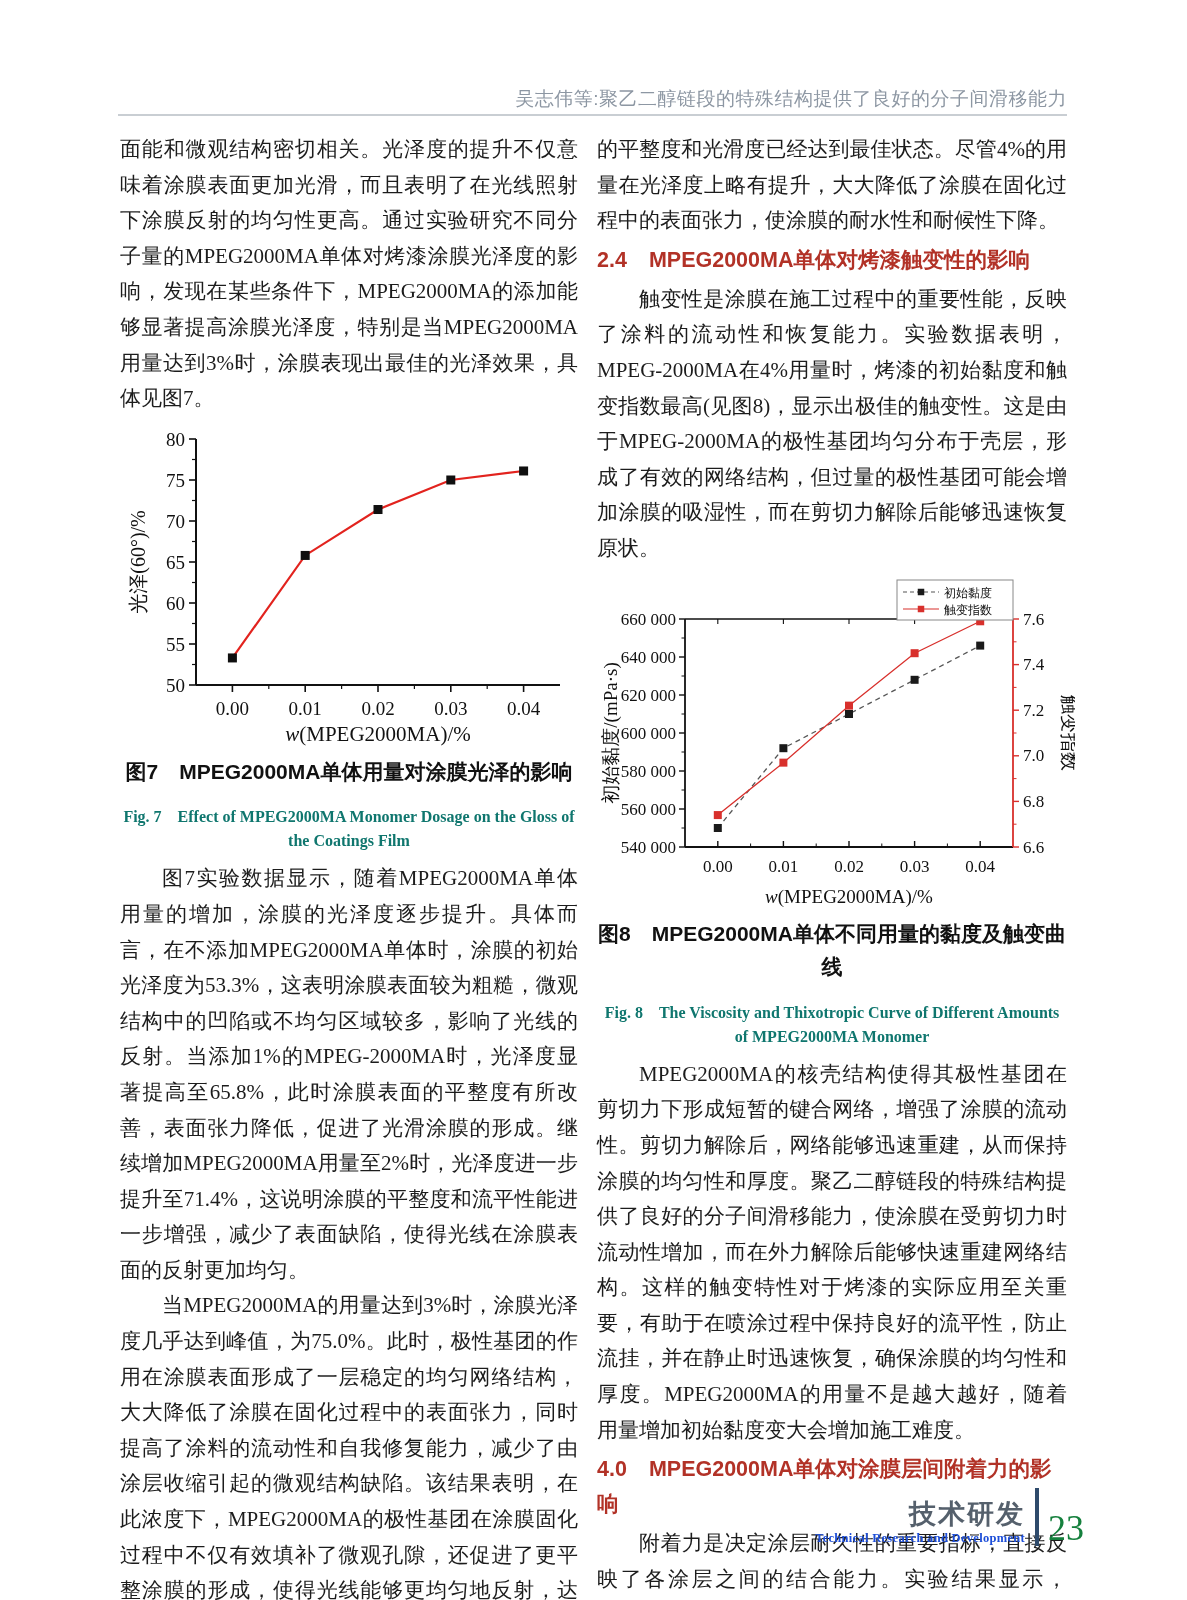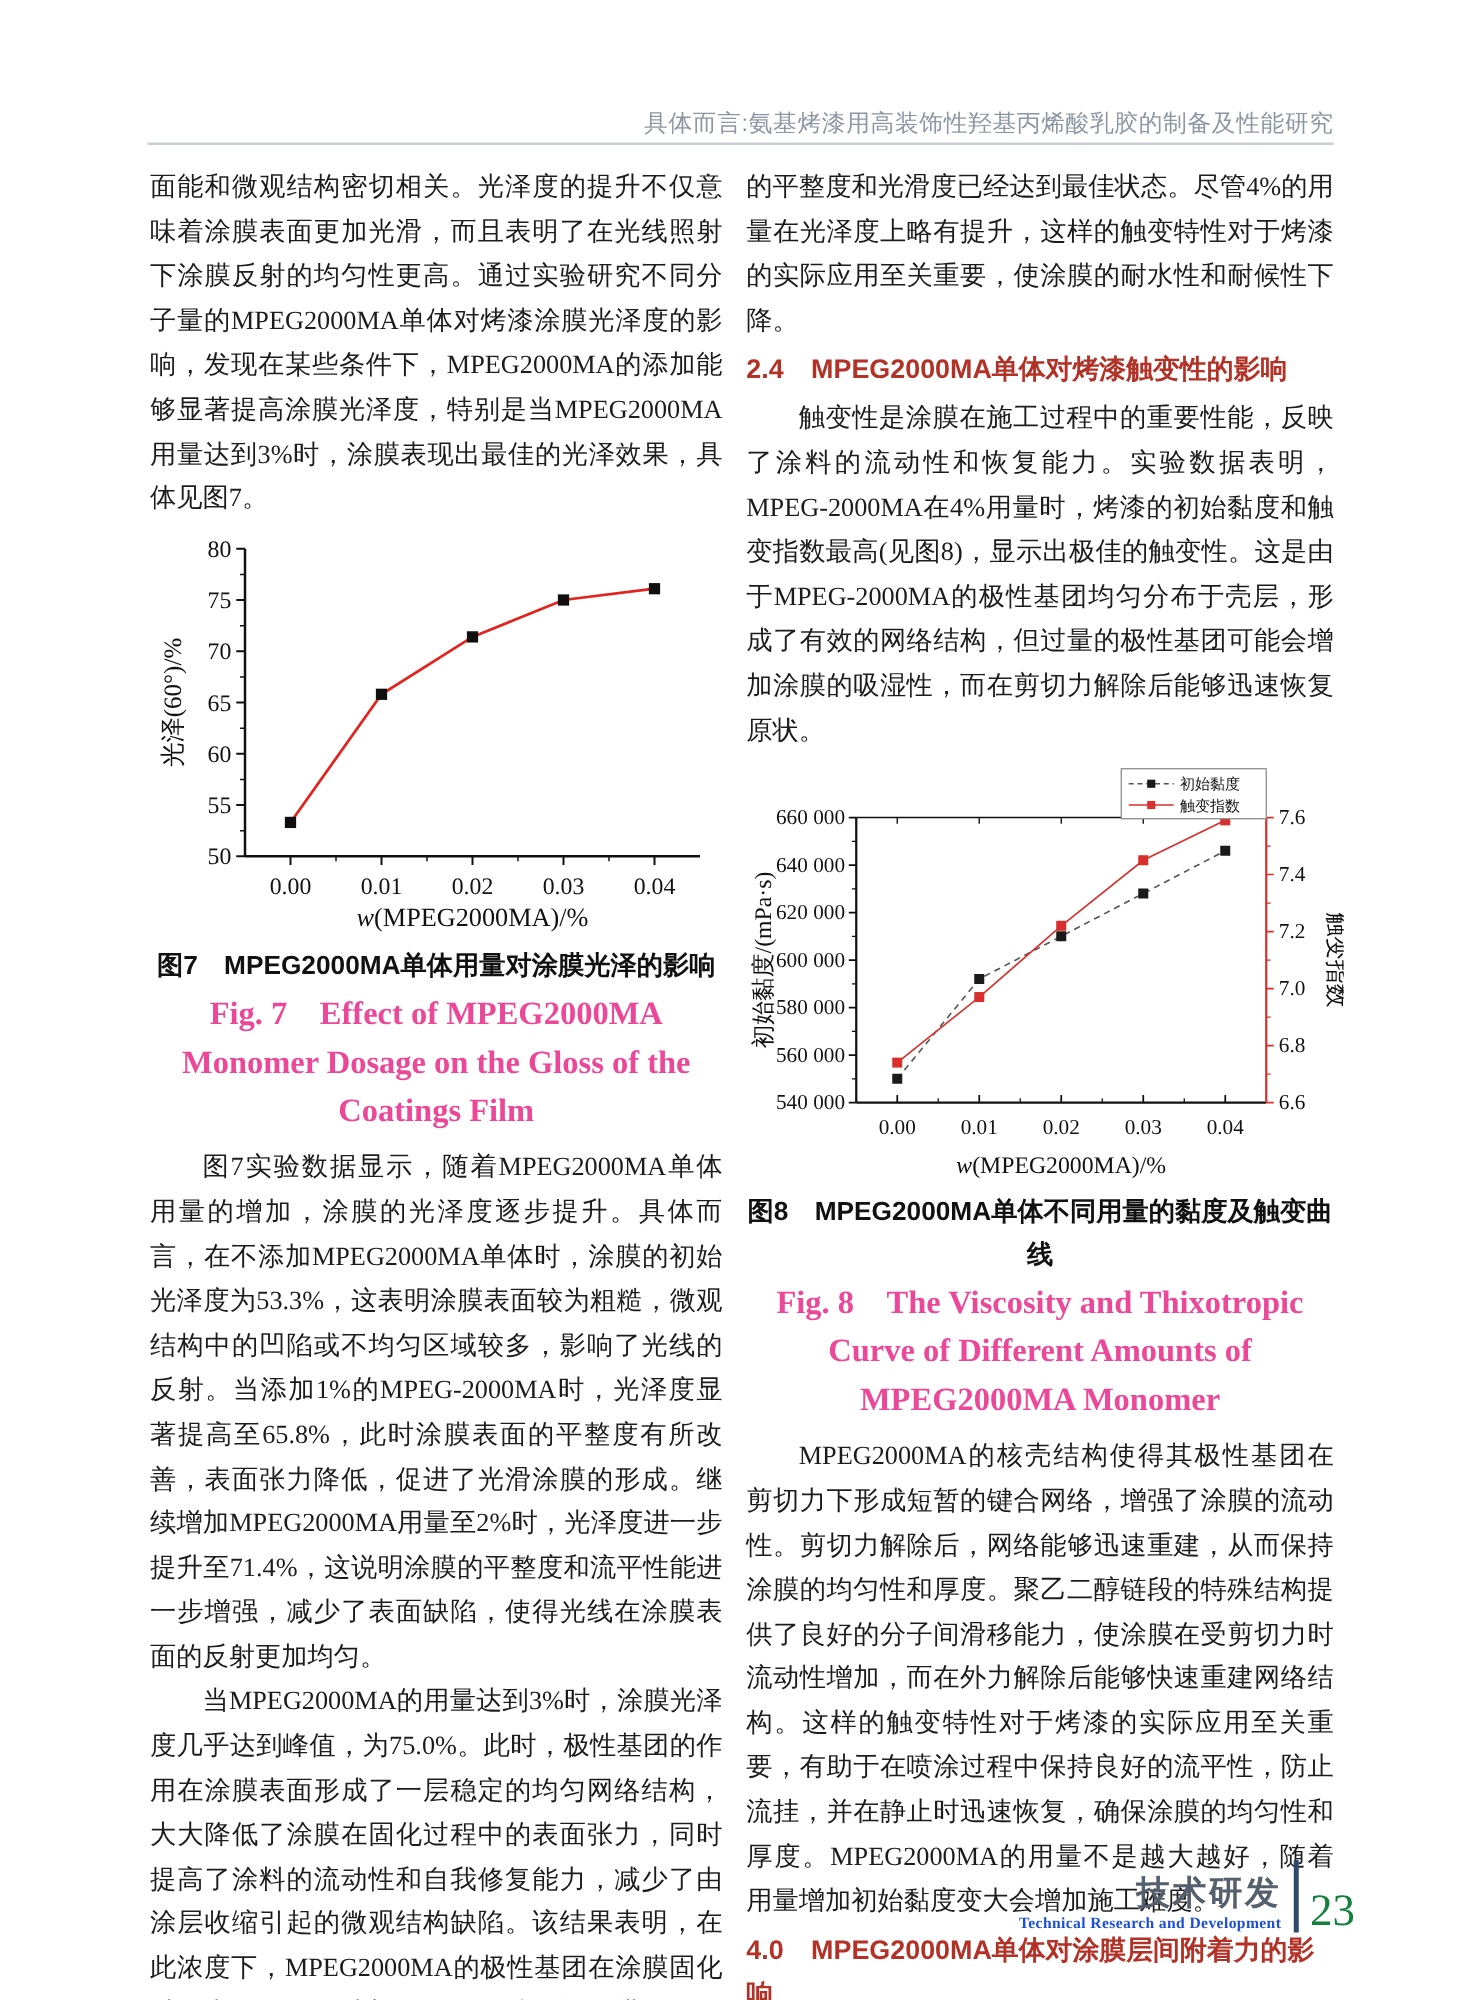--- a/index.html
+++ b/index.html
@@ -14,36 +14,36 @@
   p.body-text{margin:0;font-size:21px;line-height:35.6px;text-align:justify;}
   p.indent{text-indent:2em;}
   .sec-heading{margin:4px 0 4px 0;font-size:21.5px;line-height:35px;
         font-family:"Liberation Sans","DejaVu Sans",sans-serif;font-weight:bold;color:#b23227;}
   .sec-heading .sec-num{margin-right:22px;text-align:center;}
   figure.fig{margin:10px 0 8px 0;padding:0;text-align:center;}
   .chart{display:inline-block;}
   figcaption{margin-top:2px;}
   .cap-zh{font-size:21px;font-weight:bold;font-family:"Liberation Sans","DejaVu Sans",sans-serif;
         color:#111;line-height:1.6;text-align:center;}
-  .cap-en{font-size:26px;font-weight:bold;color:#ec4899;line-height:1.5;margin-top:2px;}
+  .cap-en{font-size:16px;font-weight:bold;color:#0f766e;line-height:1.5;margin-top:17px;}
   .footer{position:absolute;top:1488px;right:103px;display:flex;align-items:flex-end;}
   .footer-text{text-align:right;margin-right:10px;}
   .footer-zh{font-size:27px;font-weight:bold;color:#55606c;
         font-family:"Liberation Sans","DejaVu Sans",sans-serif;letter-spacing:2px;line-height:1.15;}
   .footer-en{font-size:12.5px;color:#1d4ed8;letter-spacing:.3px;margin-top:1px;font-weight:bold;}
   .footer-bar{width:4px;height:58px;background:#2e4a6b;margin-right:9px;}
   .footer-page{font-size:36px;color:#15803d;line-height:1;}
   svg text{fill:#111;}
 </style>
 </head>
 <body>
 
 <div class="page">
 
-  <div class="running-head">具体而言:氨基烤漆用高装饰性羟基丙烯酸乳胶的制备及性能研究</div>
+  <div class="running-head">吴志伟等:聚乙二醇链段的特殊结构提供了良好的分子间滑移能力</div>
   <div class="head-rule"></div>
 
   <div class="col col-left">
     <p class="body-text">面能和微观结构密切相关。光泽度的提升不仅意味着涂膜表面更加光滑，而且表明了在光线照射下涂膜反射的均匀性更高。通过实验研究不同分子量的MPEG2000MA单体对烤漆涂膜光泽度的影响，发现在某些条件下，MPEG2000MA的添加能够显著提高涂膜光泽度，特别是当MPEG2000MA用量达到3%时，涂膜表现出最佳的光泽效果，具体见图7。</p>
 
     <figure class="fig">
       <div class="chart" id="chart-fig7"><svg width="450" height="322" viewBox="0 0 450 322" font-family="inherit">
             <line x1="72" y1="12" x2="72" y2="258" stroke="#111" stroke-width="2"></line>
             <line x1="72" y1="258" x2="436" y2="258" stroke="#111" stroke-width="2"></line>
             <line x1="72" y1="258" x2="65" y2="258" stroke="#111" stroke-width="1.6"></line>
@@ -94,21 +94,21 @@
         <div class="cap-en">Fig. 7　Effect of MPEG2000MA Monomer Dosage on the Gloss of the Coatings Film</div>
       </figcaption>
     </figure>
 
     <p class="body-text indent">图7实验数据显示，随着MPEG2000MA单体用量的增加，涂膜的光泽度逐步提升。具体而言，在不添加MPEG2000MA单体时，涂膜的初始光泽度为53.3%，这表明涂膜表面较为粗糙，微观结构中的凹陷或不均匀区域较多，影响了光线的反射。当添加1%的MPEG-2000MA时，光泽度显著提高至65.8%，此时涂膜表面的平整度有所改善，表面张力降低，促进了光滑涂膜的形成。继续增加MPEG2000MA用量至2%时，光泽度进一步提升至71.4%，这说明涂膜的平整度和流平性能进一步增强，减少了表面缺陷，使得光线在涂膜表面的反射更加均匀。</p>
     <p class="body-text indent">当MPEG2000MA的用量达到3%时，涂膜光泽度几乎达到峰值，为75.0%。此时，极性基团的作用在涂膜表面形成了一层稳定的均匀网络结构，大大降低了涂膜在固化过程中的表面张力，同时提高了涂料的流动性和自我修复能力，减少了由涂层收缩引起的微观结构缺陷。该结果表明，在此浓度下，MPEG2000MA的极性基团在涂膜固化过程中不仅有效填补了微观孔隙，还促进了更平整涂膜的形成，使得光线能够更均匀地反射，达到最佳光泽效果。</p>
 
   </div>
 
   <div class="col col-right">
-    <p class="body-text">的平整度和光滑度已经达到最佳状态。尽管4%的用量在光泽度上略有提升，这样的触变特性对于烤漆的实际应用至关重要，使涂膜的耐水性和耐候性下降。</p>
+    <p class="body-text">的平整度和光滑度已经达到最佳状态。尽管4%的用量在光泽度上略有提升，大大降低了涂膜在固化过程中的表面张力，使涂膜的耐水性和耐候性下降。</p>
 
     <h3 class="sec-heading">
       <span class="sec-num">2.4</span><span class="sec-title">MPEG2000MA单体对烤漆触变性的影响</span>
     </h3>
 
     <p class="body-text indent">触变性是涂膜在施工过程中的重要性能，反映了涂料的流动性和恢复能力。实验数据表明，MPEG-2000MA在4%用量时，烤漆的初始黏度和触变指数最高(见图8)，显示出极佳的触变性。这是由于MPEG-2000MA的极性基团均匀分布于壳层，形成了有效的网络结构，但过量的极性基团可能会增加涂膜的吸湿性，而在剪切力解除后能够迅速恢复原状。</p>
 
     <figure class="fig">
       <div class="chart" id="chart-fig8"><svg width="478" height="334" viewBox="0 0 478 334" font-family="inherit">
             <line x1="88" y1="42" x2="416" y2="42" stroke="#111" stroke-width="1.3"></line>

